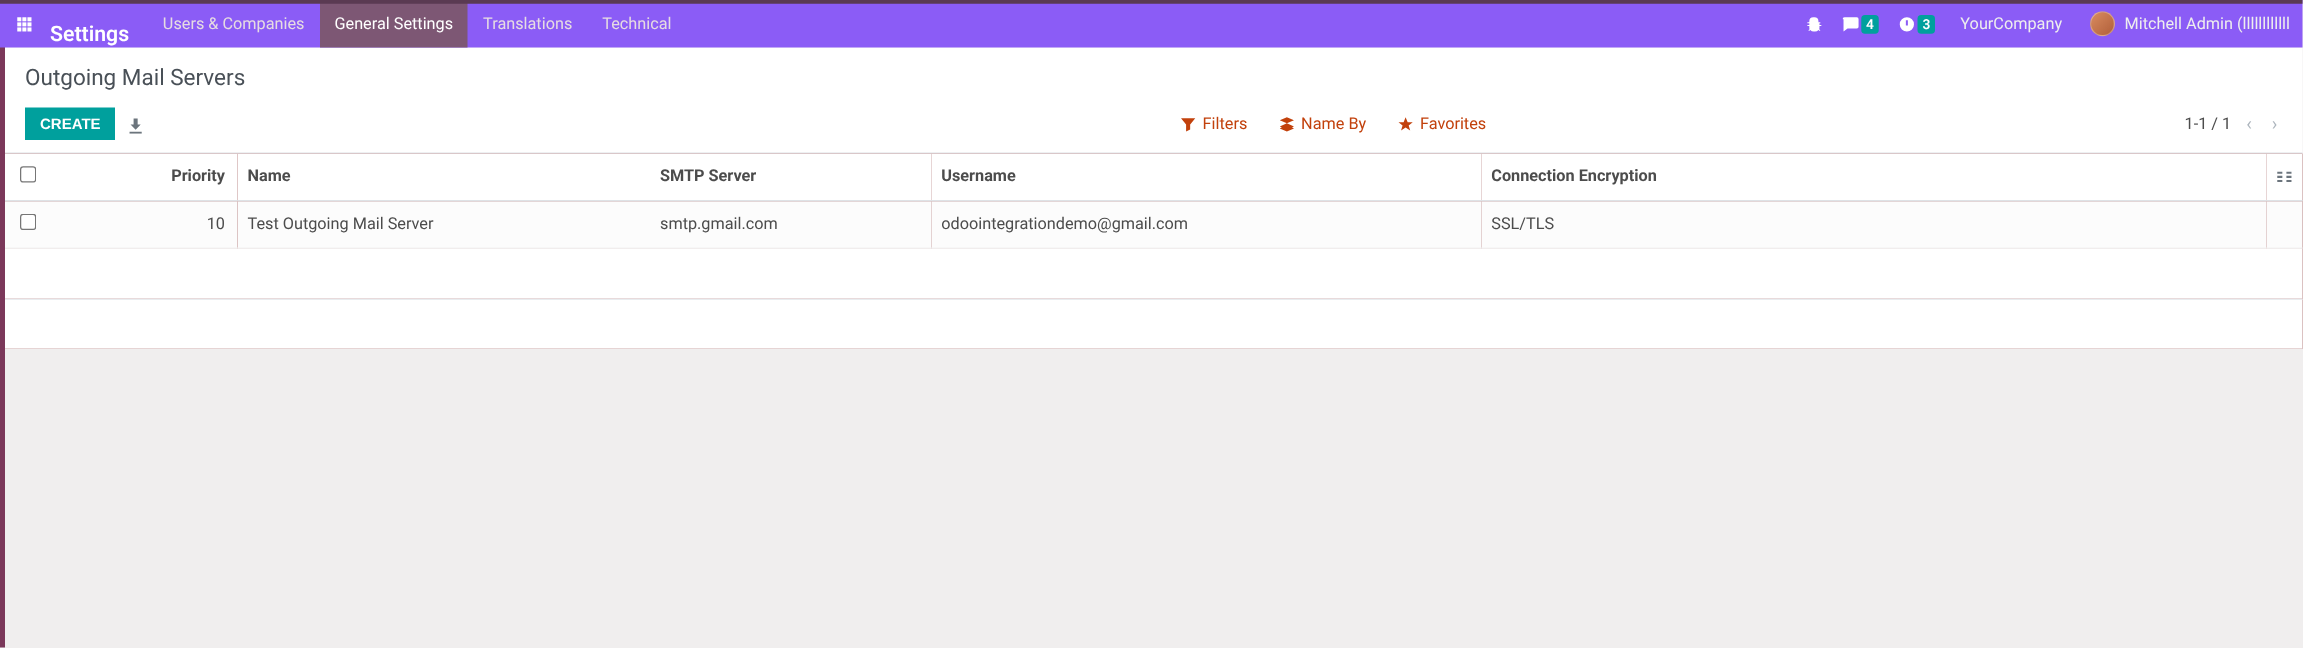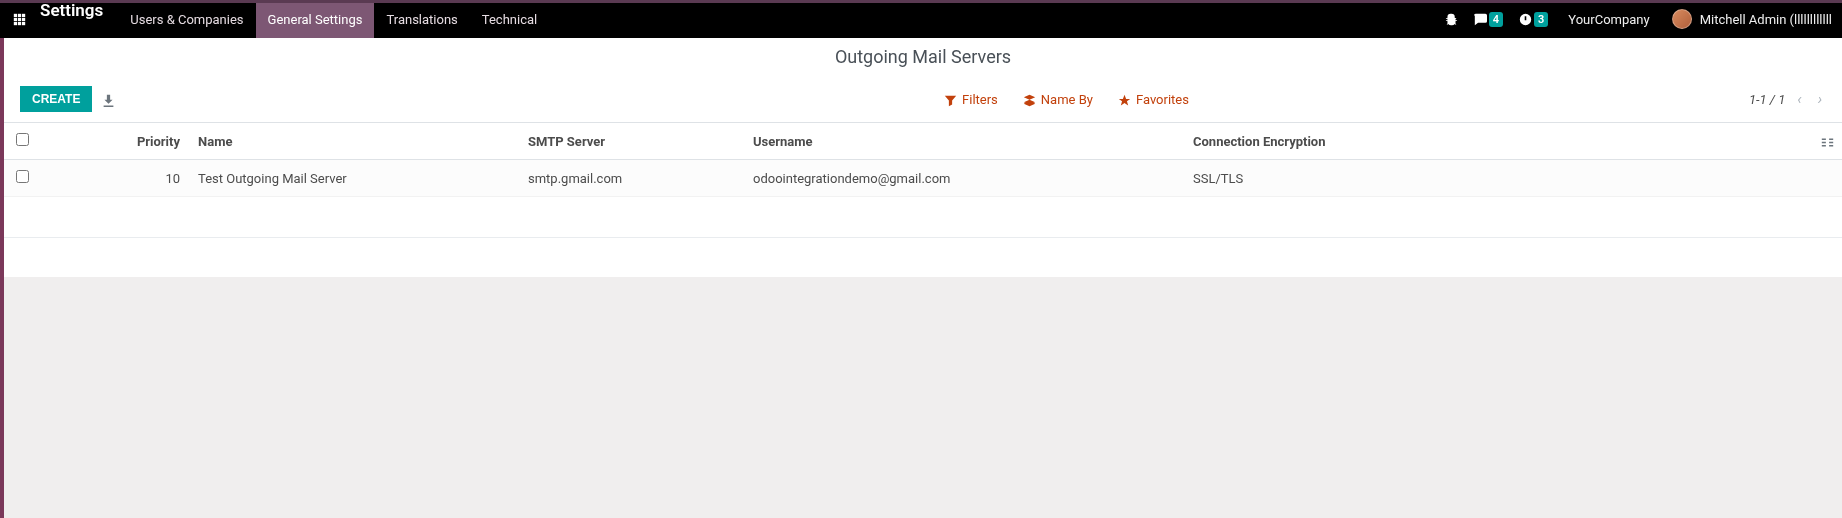--- a/index.html
+++ b/index.html
@@ -25,23 +25,23 @@
       left: 0;
       top: 0;
       width: 4px;
       height: 100%;
       background: #7b385a;
     }
     
     .topbar {
       position: relative;
       height: 38px;
-      background: #000000;
-      display: flex;
-      align-items: flex-start;
+      background: #8b5cf6;
+      display: flex;
+      align-items: flex-end;
       color: #fff;
     }
     .topbar .top-strip {
       position: absolute;
       top: 0;
       left: 0;
       right: 0;
       height: 3px;
       background: #5a3a52;
     }
@@ -135,21 +135,20 @@
       background: #fff;
       border-bottom: 1px solid #dee2e6;
       padding: 8px 16px 8px 16px;
       margin-left: 4px;
     }
     .cp-row1 {
       display: flex;
       align-items: center;
       height: 32px;
       margin-bottom: 6px;
-      flex-direction: column;
     }
     .page-title {
       font-size: 18px;
       color: #495057;
       font-weight: 400;
     }
     .search-wrap {
       margin-left: auto;
       width: 49%;
       position: relative;
@@ -212,21 +211,20 @@
       cursor: pointer;
       font-size: 13px;
     }
     .pager {
       margin-left: auto;
       display: flex;
       align-items: center;
       gap: 8px;
       color: #4c4c4c;
       font-size: 13px;
-      font-style: italic;
     }
     .pager-arrow {
       color: #adb5bd;
       cursor: pointer;
       padding: 2px 4px;
       font-size: 15px;
     }
     
     .table-container {
       background: #7f1d1d;

